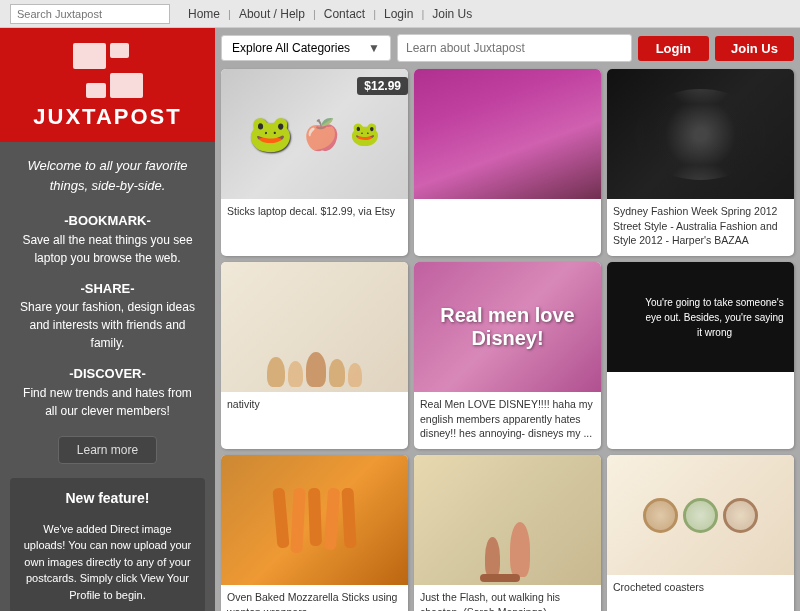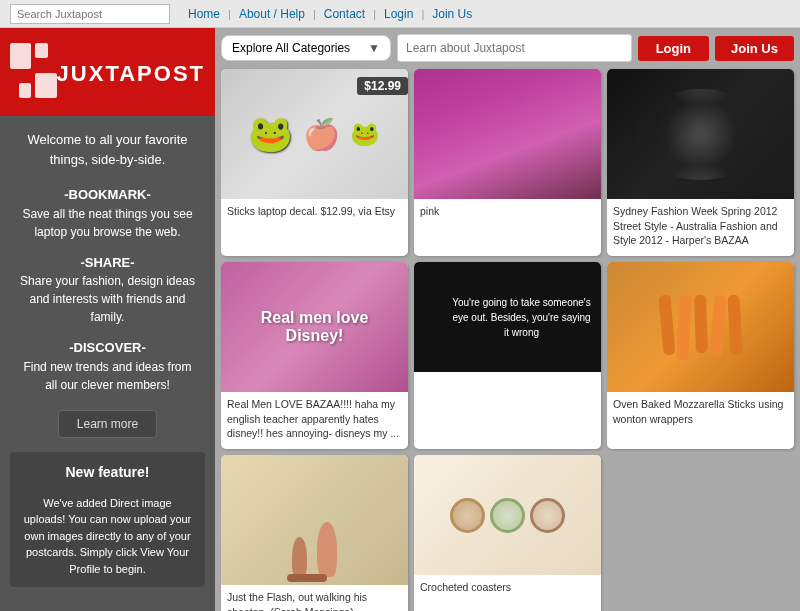--- a/index.html
+++ b/index.html
@@ -30,21 +30,21 @@
     #top-nav {
       display: flex;
       align-items: center;
       gap: 0;
       font-size: 12px;
       color: #333;
     }
     .top-nav-item {
       padding: 0 8px;
       cursor: pointer;
-      color: #0369a1;
+      color: #404040;
       text-decoration: none;
     }
     .top-nav-separator {
       color: #999;
       font-size: 11px;
     }
 
     
     #main-wrapper {
       display: flex;
@@ -60,21 +60,21 @@
       display: flex;
       flex-direction: column;
       align-items: center;
       padding-bottom: 10px;
     }
 
     #logo-area {
       background: #cc1111;
       width: 100%;
       display: flex;
-      flex-direction: row;
+      flex-direction: column;
       align-items: center;
       padding: 15px 10px 12px;
     }
 
     #logo-icon {
       width: 70px;
       height: 55px;
       display: grid;
       grid-template-columns: 1fr 1fr;
       gap: 4px;
@@ -92,20 +92,21 @@
       letter-spacing: 2px;
       text-align: center;
     }
 
     #sidebar-welcome {
       color: #fff;
       font-size: 13px;
       text-align: center;
       padding: 14px 18px 10px;
       line-height: 1.5;
+      font-style: italic;
     }
 
     .sidebar-feature {
       color: #fff;
       font-size: 12px;
       text-align: center;
       padding: 6px 18px;
       line-height: 1.5;
     }
     .sidebar-feature-title {
@@ -151,21 +152,21 @@
     
     #content-nav {
       display: flex;
       align-items: center;
       margin-bottom: 7px;
       gap: 6px;
     }
     #categories-dropdown {
       background: #fff;
       border: 1px solid #ccc;
-      border-radius: 8px;
+      border-radius: 3px;
       padding: 5px 10px;
       font-size: 12px;
       cursor: pointer;
       display: flex;
       align-items: center;
       gap: 18px;
       min-width: 170px;
     }
     #categories-dropdown span.arrow {
       margin-left: auto;
@@ -254,21 +255,21 @@
       padding: 2px 7px;
       border-radius: 3px;
     }
 
     .disney-overlay {
       position: absolute;
       top: 0; left: 0; right: 0; bottom: 0;
       display: flex;
       align-items: center;
       justify-content: center;
-      font-size: 16px;
+      font-size: 20px;
       font-weight: bold;
       color: white;
       text-shadow: 1px 1px 3px rgba(0,0,0,0.5);
       padding: 10px;
       text-align: center;
     }
 
     .movie-text {
       color: white;
       font-size: 10px;
@@ -318,21 +319,21 @@
       <div>Save all the neat things you see laptop you browse the web.</div>
     </div>
 
     <div class="sidebar-feature">
       <div class="sidebar-feature-title">-SHARE-</div>
       <div>Share your fashion, design ideas and interests with friends and family.</div>
     </div>
 
     <div class="sidebar-feature">
       <div class="sidebar-feature-title">-DISCOVER-</div>
-      <div>Find new trends and ideas from all our clever members!</div>
+      <div>Find new trends and hates from all our clever members!</div>
     </div>
 
     <button id="learn-more-btn">Learn more</button>
 
     <div id="new-feature-box">
       <div class="nf-title">New feature!</div>
       <div style="font-size:11px; line-height:1.5;">We've added Direct image uploads! You can now upload your own images directly to any of your postcards. Simply click View Your Profile to begin.</div>
     </div>
 
   </aside>
@@ -361,36 +362,45 @@
           </div>
           <div class="price-badge">$12.99</div>
         </div>
         <div class="post-caption">Sticks laptop decal. $12.99, via Etsy</div>
       </div>
 
       <div class="post-card">
         <div class="post-image img-pink-hair">
           <div style="width:100%;height:100%;background:linear-gradient(160deg,#b03090 0%,#c040a0 30%,#d060b0 60%,#703050 100%);"></div>
         </div>
-        <div class="post-caption">pink</div>
       </div>
 
       <div class="post-card">
         <div class="post-image img-fashion" style="height:130px;background:linear-gradient(135deg,#111 0%,#222 50%,#1a1a1a 100%);display:flex;align-items:center;justify-content:center;">
           <div style="width:70%;height:70%;border-radius:50%;border:15px solid transparent;background:radial-gradient(circle,#fff8 10%,#3333 60%,transparent 100%);opacity:0.3;"></div>
         </div>
         <div class="post-caption">Sydney Fashion Week Spring 2012 Street Style - Australia Fashion and Style 2012 - Harper's BAZAA</div>
       </div>
 
+      <div class="post-card">
+        <div class="post-image img-nativity" style="height:130px;background:linear-gradient(135deg,#f0e8d8,#e0d4c0);display:flex;align-items:flex-end;justify-content:center;padding-bottom:5px;gap:3px;">
+          <div style="width:18px;height:30px;background:#d4a870;border-radius:50% 50% 30% 30%;opacity:0.9;"></div>
+          <div style="width:15px;height:26px;background:#e0b888;border-radius:50% 50% 30% 30%;opacity:0.9;"></div>
+          <div style="width:20px;height:35px;background:#c89060;border-radius:50% 50% 30% 30%;opacity:0.9;"></div>
+          <div style="width:16px;height:28px;background:#d4a870;border-radius:50% 50% 30% 30%;opacity:0.9;"></div>
+          <div style="width:14px;height:24px;background:#e0b888;border-radius:50% 50% 30% 30%;opacity:0.9;"></div>
+        </div>
+        <div class="post-caption">nativity</div>
+      </div>
 
       <div class="post-card">
         <div class="post-image img-disney" style="height:130px;background:linear-gradient(135deg,#c060a0,#d888b8,#b05090);position:relative;">
           <div class="disney-overlay">Real men love Disney!</div>
         </div>
-        <div class="post-caption">Real Men LOVE BAZAA!!!! haha my english teacher apparently hates disney!! hes annoying- disneys my ...</div>
+        <div class="post-caption">Real Men LOVE DISNEY!!!! haha my english members apparently hates disney!! hes annoying- disneys my ...</div>
       </div>
 
       <div class="post-card">
         <div class="post-image img-movie" style="height:110px;background:#111;display:flex;align-items:center;justify-content:center;">
           <div class="movie-text">You're going to take someone's eye out. Besides, you're saying it wrong</div>
         </div>
         <div class="post-caption"></div>
       </div>
 
       <div class="post-card">

